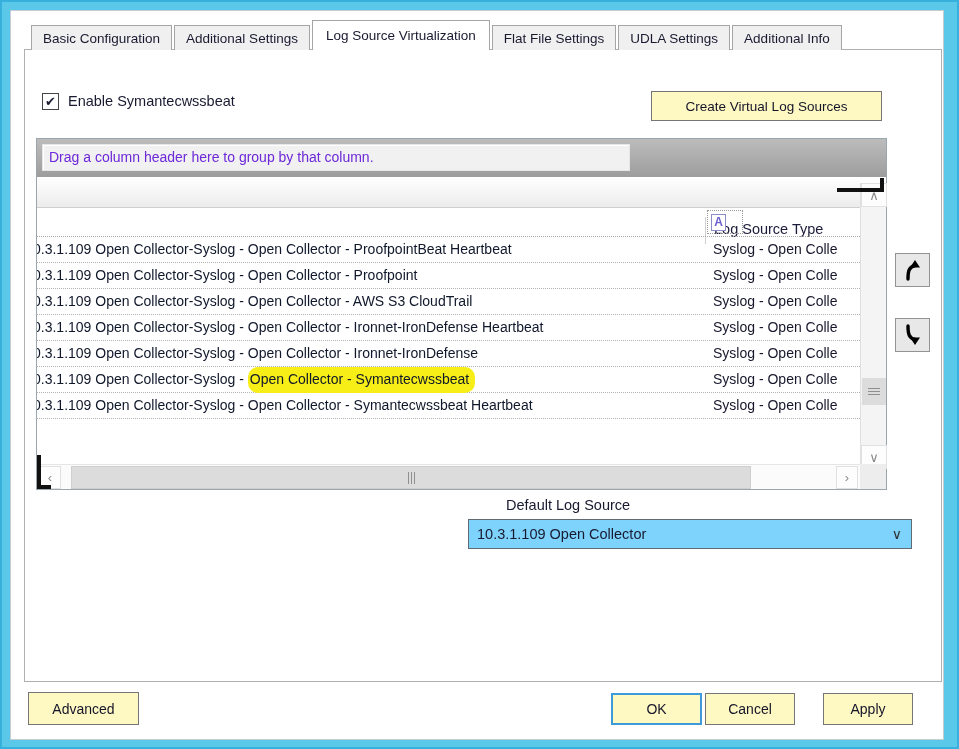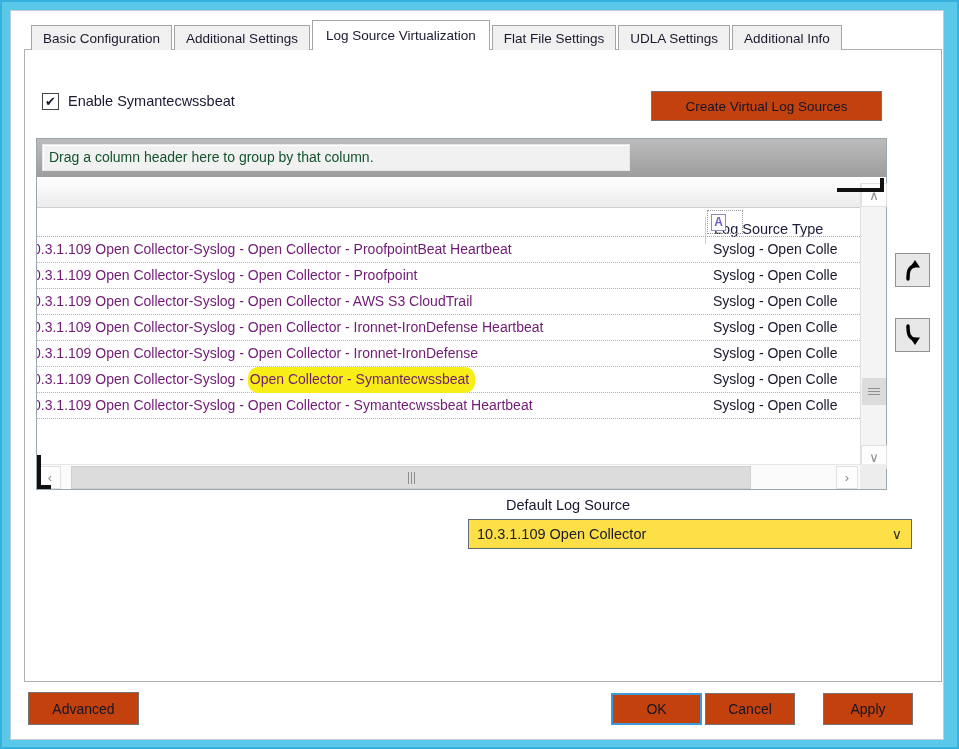--- a/index.html
+++ b/index.html
@@ -12,42 +12,42 @@
   .tab{height:25px;line-height:25px;padding:0 11px;background:#f0f0f0;border:1px solid #a5a5a5;
     border-bottom:none;margin-right:2px;font-size:13.5px;white-space:nowrap;box-sizing:border-box;}
   .tab.active{height:30px;line-height:30px;background:#fff;padding:0 13px;position:relative;z-index:6;}
   .panel{position:absolute;left:13px;top:38px;width:918px;height:633px;border:1px solid #b0b0b0;
     background:#fff;box-sizing:border-box;z-index:1;}
   
   .chk{position:absolute;left:31px;top:82px;width:17px;height:17px;background:#fff;
     border:1px solid #444;box-sizing:border-box;text-align:center;line-height:15px;font-size:13px;z-index:3;}
   .chk-label{position:absolute;left:57px;top:82px;font-size:14.5px;z-index:3;}
   
-  .btn{position:absolute;background:#c2410c;border:1px solid #757575;box-sizing:border-box;
+  .btn{position:absolute;background:#fef9c3;border:1px solid #757575;box-sizing:border-box;
     text-align:center;font-size:14px;color:#15152a;z-index:3;display:flex;align-items:center;justify-content:center;}
   .create-btn{left:640px;top:80px;width:231px;height:30px;font-size:13.5px;}
   
   .grid{position:absolute;left:25px;top:127px;width:851px;height:352px;border:1px solid #9aa6ad;
     box-sizing:border-box;background:#fff;z-index:3;}
   .group-panel{position:absolute;left:0;top:0;width:849px;height:38px;
     background:linear-gradient(#bcbcbc,#9d9d9d);}
   .group-hint{position:absolute;left:5px;top:5px;width:588px;height:27px;background:#f1f1f1;
     border:1px solid #e6e6e6;box-shadow:inset 1px 1px 0 #fff;box-sizing:border-box;
-    font-size:14px;color:#14532d;line-height:25px;padding-left:6px;white-space:nowrap;overflow:hidden;}
+    font-size:14px;color:#6d28d9;line-height:25px;padding-left:6px;white-space:nowrap;overflow:hidden;}
   .hdr-row{position:absolute;left:0;top:38px;width:823px;height:31px;
     background:linear-gradient(#ffffff,#ececec);border-bottom:1px solid #cfcfcf;box-sizing:border-box;}
   .hdr-div{position:absolute;left:668px;top:40px;width:1px;height:27px;background:#cfcfcf;}
   .hdr-label{position:absolute;left:677px;top:44px;font-size:14.5px;color:#1b1b3a;}
   .filter-row{position:absolute;left:0;top:69px;width:823px;height:29px;border-bottom:1px dotted #a8a8a8;box-sizing:border-box;}
   .filter-cell{position:absolute;left:670px;top:2px;width:36px;height:24px;border:1px dotted #9a9a9a;box-sizing:border-box;}
   .a-icon{position:absolute;left:3px;top:3px;width:15px;height:17px;border:1px solid #8c8cc8;
     box-sizing:border-box;text-align:center;font-size:12px;font-weight:bold;color:#6b5fd0;line-height:15px;background:#fff;}
   .g-row{position:absolute;left:0;width:823px;height:26px;border-bottom:1px dotted #b3b3b3;box-sizing:border-box;}
   .c1{position:absolute;left:0;top:0;width:668px;height:26px;line-height:25px;font-size:14px;
-    white-space:nowrap;overflow:hidden;padding-left:3px;text-indent:-7px;box-sizing:border-box;color:#701a75;}
+    white-space:nowrap;overflow:hidden;padding-left:3px;text-indent:-7px;box-sizing:border-box;color:#0f172a;}
   .c2{position:absolute;left:668px;top:0;width:155px;height:26px;line-height:25px;font-size:14px;
     white-space:nowrap;overflow:hidden;padding-left:8px;box-sizing:border-box;color:#17172c;}
   .hl{background:#f6ee16;padding:3px 6px 4px 2px;border-radius:10px;text-indent:0;display:inline-block;line-height:19px;}
   .hl:empty{display:none;padding:0;}
   
   .vsb{position:absolute;left:823px;top:44px;width:26px;height:286px;background:#f4f4f4;border-left:1px solid #e0e0e0;box-sizing:border-box;}
   .sb-btn{position:absolute;background:#fdfdfd;border:1px solid #e1e1e1;box-sizing:border-box;color:#8a8a8a;
     display:flex;align-items:center;justify-content:center;font-size:13px;}
   .vsb-up{left:0;top:0;width:26px;height:24px;}
   .vsb-down{left:0;bottom:0;width:26px;height:24px;}
@@ -66,21 +66,21 @@
   .mark-tr-h{left:800px;top:49px;width:47px;height:4px;}
   .mark-tr-v{left:843px;top:39px;width:4px;height:14px;}
   .mark-bl-v{left:0px;top:316px;width:4px;height:34px;}
   .mark-bl-h{left:0px;top:346px;width:14px;height:4px;}
   
   .move-btn{position:absolute;left:884px;width:35px;height:34px;background:#e8e8e8;border:1px solid #939393;
     box-sizing:border-box;display:flex;align-items:center;justify-content:center;z-index:3;}
   
   .dls-label{position:absolute;left:468px;top:486px;font-size:14.5px;z-index:3;margin-left:27px;}
   .combo{position:absolute;left:457px;top:508px;width:444px;height:30px;border:1px solid #5f6a72;
-    box-sizing:border-box;background:#fde047;z-index:3;font-size:14.5px;line-height:28px;padding-left:8px;}
+    box-sizing:border-box;background:#7dd3fc;z-index:3;font-size:14.5px;line-height:28px;padding-left:8px;}
   .combo-chevron{position:absolute;right:9px;top:0;color:#333;font-size:14px;}
   
   .adv-btn{left:17px;top:681px;width:111px;height:33px;}
   .ok-btn{left:592px;top:682px;width:91px;height:32px;border:2px solid #3e9bd8;margin-left:8px;}
   .cancel-btn{left:694px;top:682px;width:90px;height:32px;}
   .apply-btn{left:812px;top:682px;width:90px;height:32px;}
 </style>
 </head>
 <body>
 

